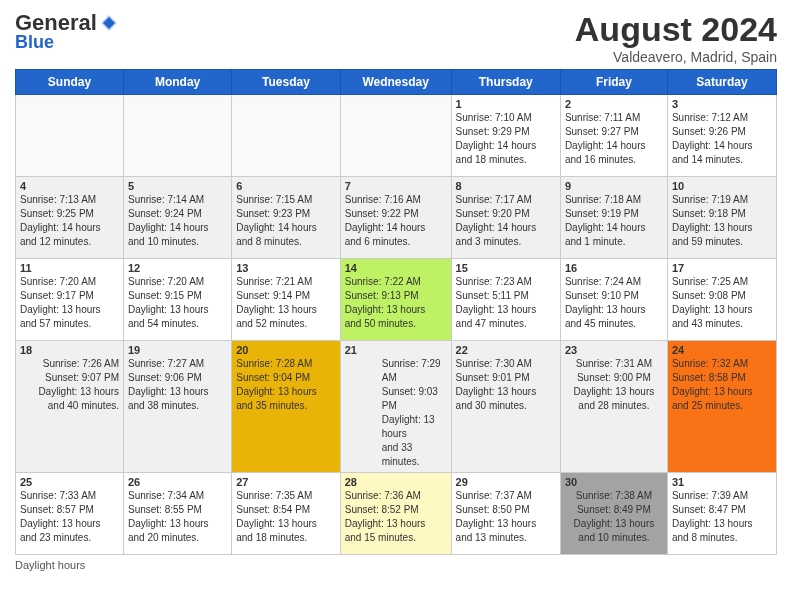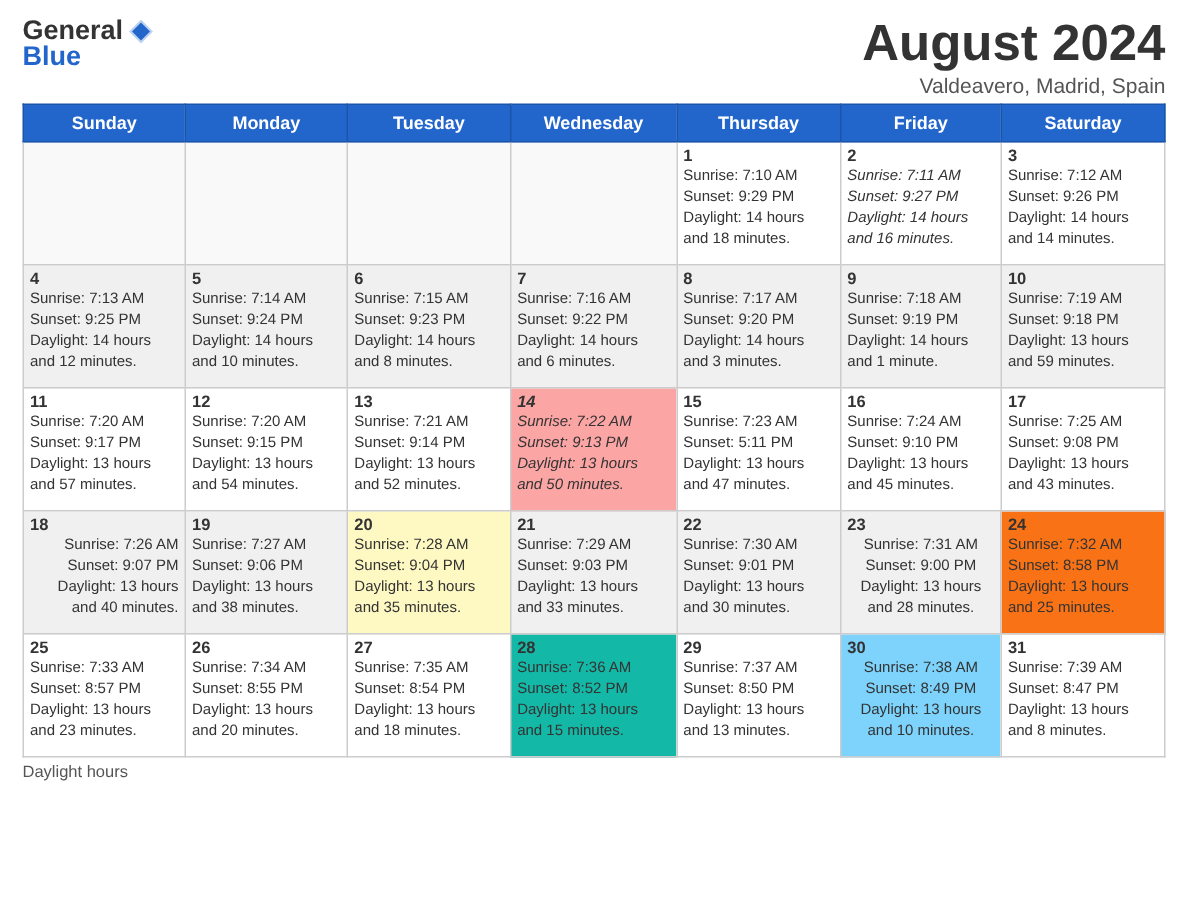--- a/index.html
+++ b/index.html
@@ -20,21 +20,21 @@
       align-items: flex-start;
       justify-content: space-between;
       margin-bottom: 4px;
     }
     .logo {
       display: flex;
       align-items: center;
       gap: 0;
     }
     .logo-text-general {
-      font-size: 18px;
+      font-size: 22px;
       font-weight: bold;
       color: #333;
     }
     .logo-text-blue {
       font-size: 18px;
       font-weight: bold;
       color: #2266cc;
     }
     .logo-icon {
       width: 20px;
@@ -142,21 +142,21 @@
           <td class="empty"></td>
           <td style="background: rgb(255, 255, 255);">
             <span class="day-number">1</span>
             <div class="day-info" style="white-space: pre-line;">Sunrise: 7:10 AM
 Sunset: 9:29 PM
 Daylight: 14 hours
 and 18 minutes.</div>
           </td>
           <td style="background: rgb(255, 255, 255);">
             <span class="day-number">2</span>
-            <div class="day-info" style="white-space: pre-line; font-style: italic;">Sunrise: 7:11 AM
+            <div class="day-info" style="white-space: pre-line;">Sunrise: 7:11 AM
 Sunset: 9:27 PM
 Daylight: 14 hours
 and 16 minutes.</div>
           </td>
           <td style="background: rgb(255, 255, 255);">
             <span class="day-number">3</span>
             <div class="day-info" style="white-space: pre-line;">Sunrise: 7:12 AM
 Sunset: 9:26 PM
 Daylight: 14 hours
 and 14 minutes.</div>
@@ -228,21 +228,21 @@
 Daylight: 13 hours
 and 54 minutes.</div>
           </td>
           <td style="background: rgb(255, 255, 255);">
             <span class="day-number">13</span>
             <div class="day-info" style="white-space: pre-line;">Sunrise: 7:21 AM
 Sunset: 9:14 PM
 Daylight: 13 hours
 and 52 minutes.</div>
           </td>
-          <td style="background: #fca5a5; font-style: italic;">
+          <td style="background: #bef264;">
             <span class="day-number">14</span>
             <div class="day-info" style="white-space: pre-line;">Sunrise: 7:22 AM
 Sunset: 9:13 PM
 Daylight: 13 hours
 and 50 minutes.</div>
           </td>
           <td style="background: rgb(255, 255, 255);">
             <span class="day-number">15</span>
             <div class="day-info" style="white-space: pre-line;">Sunrise: 7:23 AM
 Sunset: 5:11 PM
@@ -272,30 +272,30 @@
 Daylight: 13 hours
 and 40 minutes.</div>
           </td>
           <td style="background: rgb(240, 240, 240);">
             <span class="day-number">19</span>
             <div class="day-info" style="white-space: pre-line;">Sunrise: 7:27 AM
 Sunset: 9:06 PM
 Daylight: 13 hours
 and 38 minutes.</div>
           </td>
-          <td style="background: #fef9c3;">
+          <td style="background: #eab308;">
             <span class="day-number">20</span>
             <div class="day-info" style="white-space: pre-line;">Sunrise: 7:28 AM
 Sunset: 9:04 PM
 Daylight: 13 hours
 and 35 minutes.</div>
           </td>
           <td style="background: rgb(240, 240, 240);">
             <span class="day-number">21</span>
-            <div class="day-info" style="white-space: pre-line;">Sunrise: 7:29 AM
+            <div class="day-info" style="white-space: pre-line; margin-left: 37px;">Sunrise: 7:29 AM
 Sunset: 9:03 PM
 Daylight: 13 hours
 and 33 minutes.</div>
           </td>
           <td style="background: rgb(240, 240, 240);">
             <span class="day-number">22</span>
             <div class="day-info" style="white-space: pre-line;">Sunrise: 7:30 AM
 Sunset: 9:01 PM
 Daylight: 13 hours
 and 30 minutes.</div>
@@ -330,35 +330,35 @@
 Daylight: 13 hours
 and 20 minutes.</div>
           </td>
           <td style="background: rgb(255, 255, 255);">
             <span class="day-number">27</span>
             <div class="day-info" style="white-space: pre-line;">Sunrise: 7:35 AM
 Sunset: 8:54 PM
 Daylight: 13 hours
 and 18 minutes.</div>
           </td>
-          <td style="background: #14b8a6;">
+          <td style="background: #fef9c3;">
             <span class="day-number">28</span>
             <div class="day-info" style="white-space: pre-line;">Sunrise: 7:36 AM
 Sunset: 8:52 PM
 Daylight: 13 hours
 and 15 minutes.</div>
           </td>
           <td style="background: rgb(255, 255, 255);">
             <span class="day-number">29</span>
             <div class="day-info" style="white-space: pre-line;">Sunrise: 7:37 AM
 Sunset: 8:50 PM
 Daylight: 13 hours
 and 13 minutes.</div>
           </td>
-          <td style="background: #7dd3fc;">
+          <td style="background: #a3a3a3;">
             <span class="day-number">30</span>
             <div class="day-info" style="white-space: pre-line; text-align: center;">Sunrise: 7:38 AM
 Sunset: 8:49 PM
 Daylight: 13 hours
 and 10 minutes.</div>
           </td>
           <td style="background: rgb(255, 255, 255);">
             <span class="day-number">31</span>
             <div class="day-info" style="white-space: pre-line;">Sunrise: 7:39 AM
 Sunset: 8:47 PM

